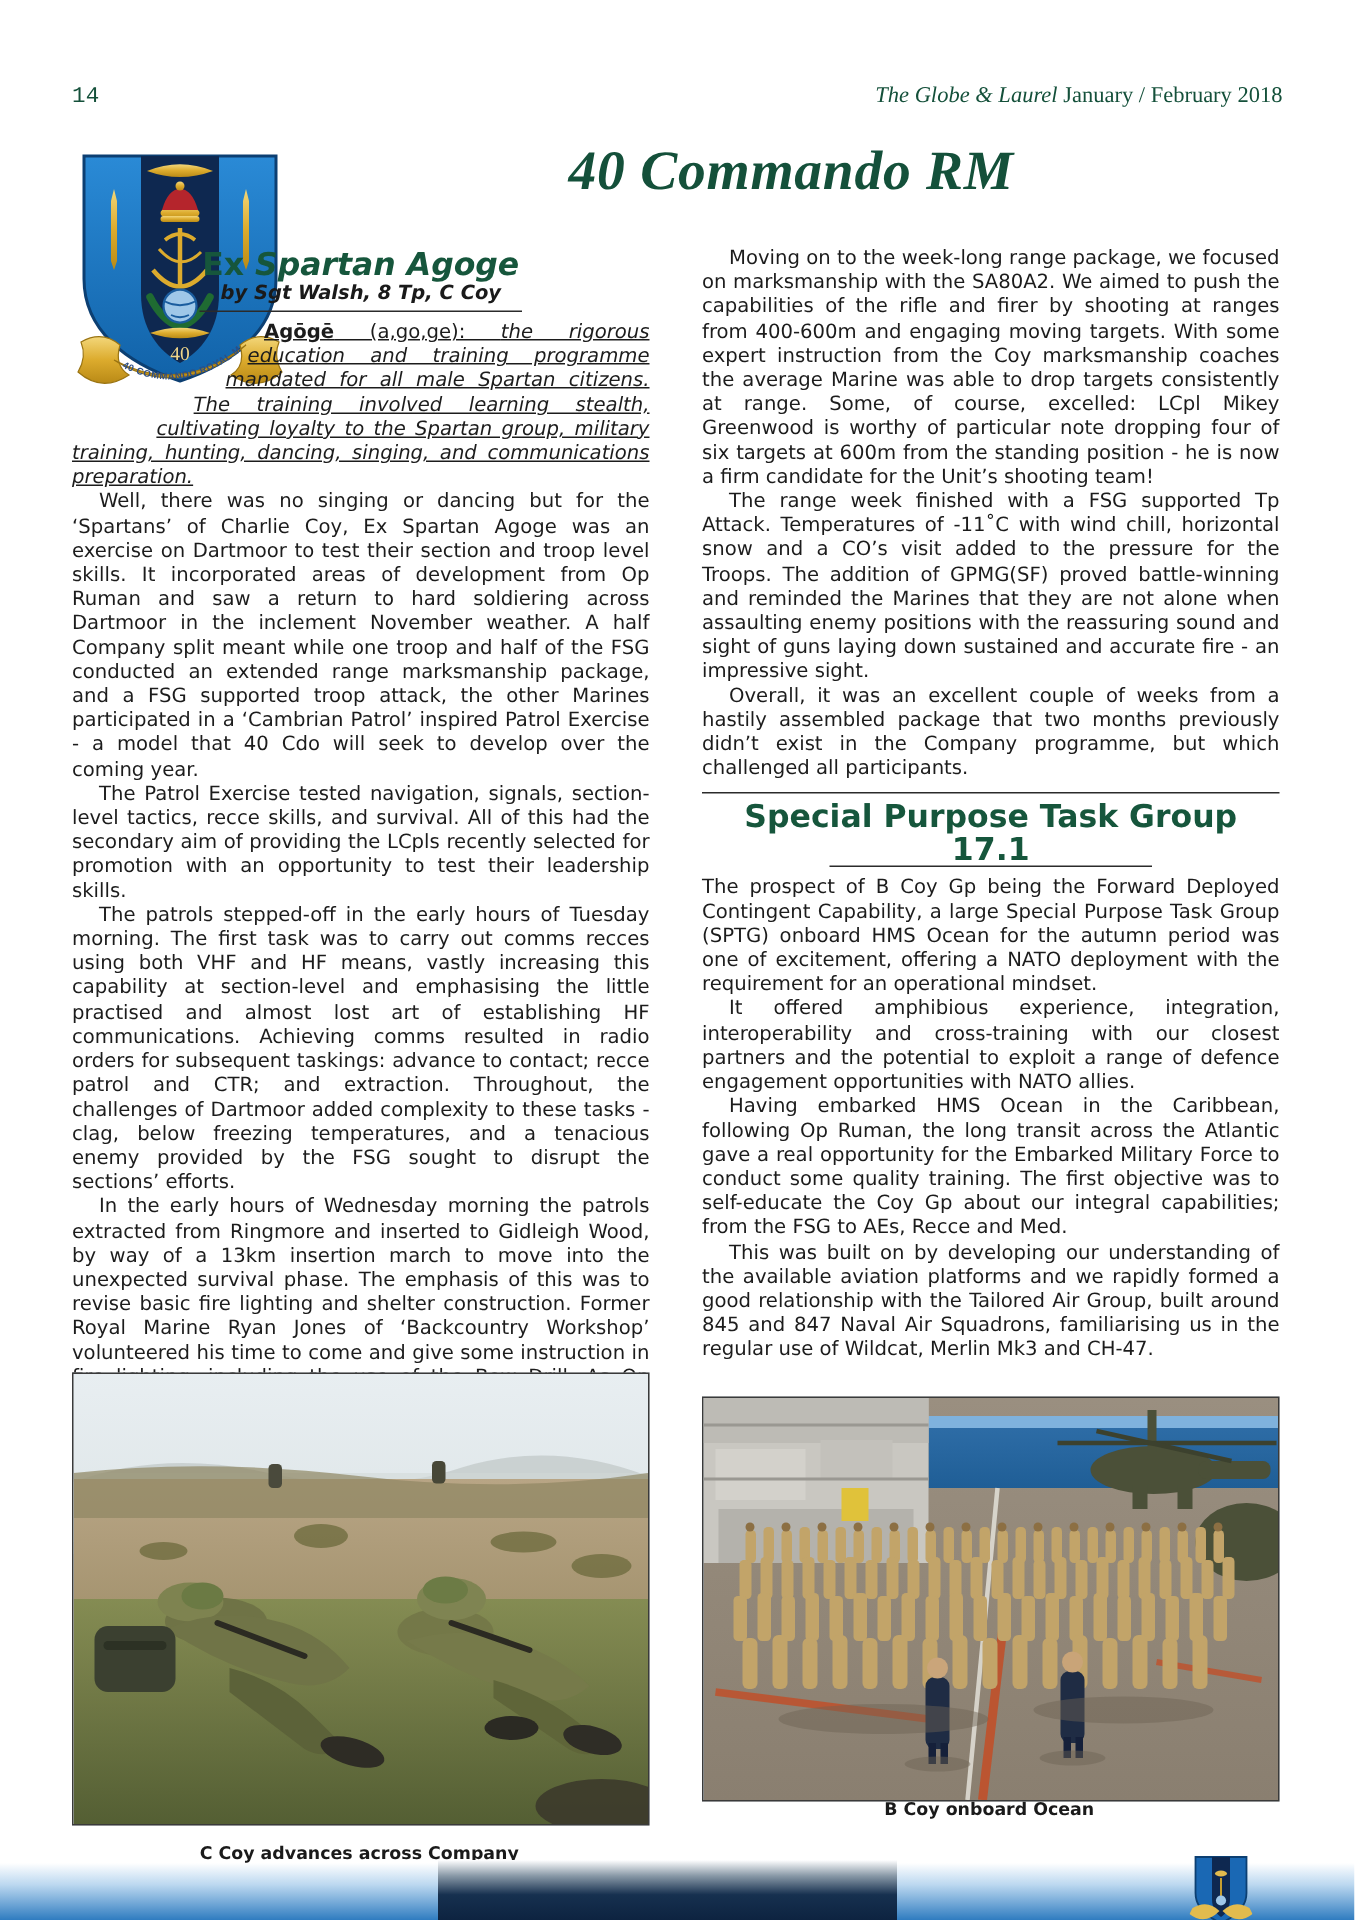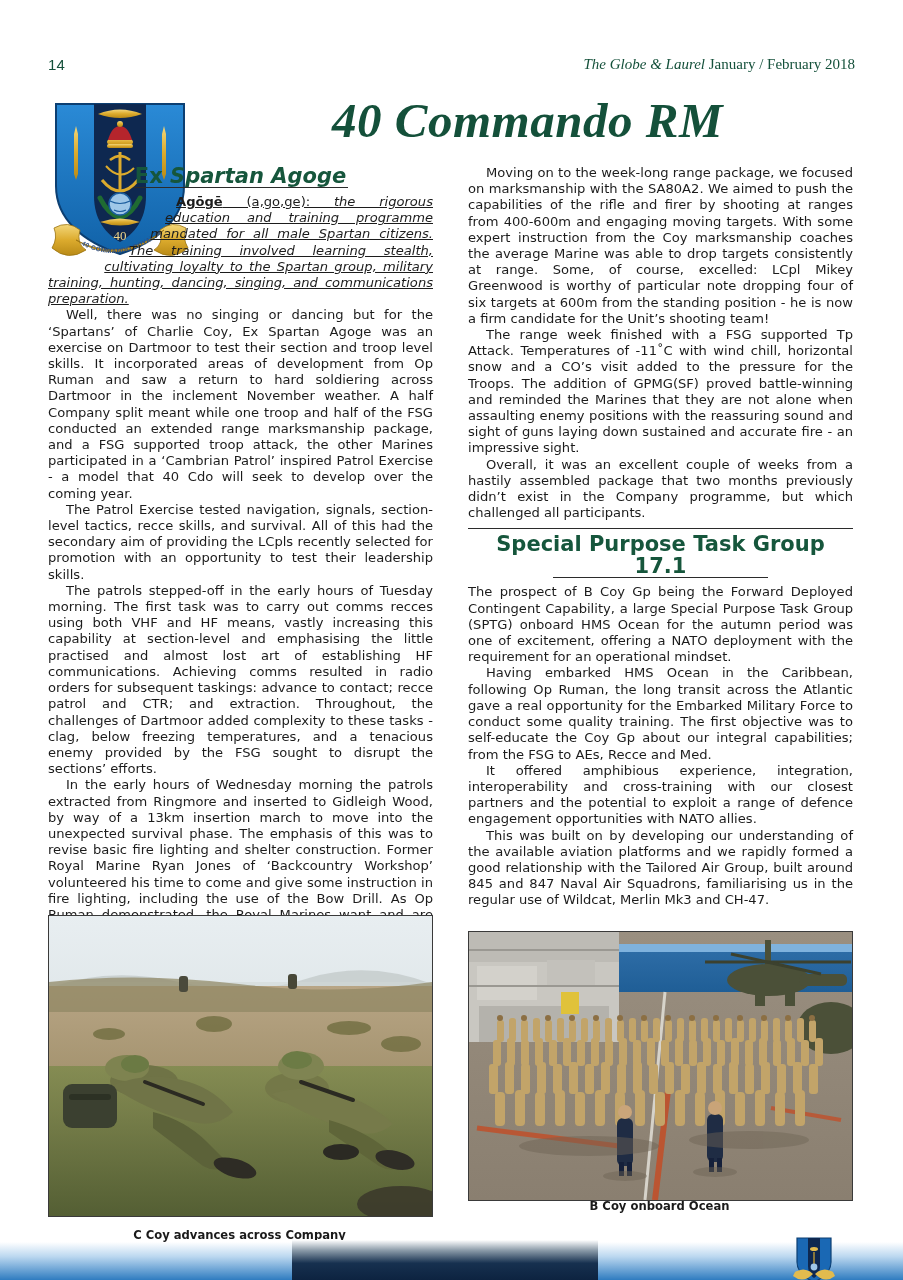--- a/index.html
+++ b/index.html
@@ -27,21 +27,21 @@
     position: absolute;
     top: 56px;
     left: 48px;
     right: 48px;
     height: 20px;
   }
   .folio {
     position: absolute;
     left: 0;
     top: 0;
-    font-family: Liberation Sans, sans-serif;
+    font-family: Liberation Mono, monospace;
     font-size: 15px;
     color: #14503a;
     letter-spacing: 0.2px;
   }
   .head-right {
     position: absolute;
     right: 0;
     top: 0;
     font-family: "Liberation Serif", serif;
     font-size: 15px;
@@ -59,21 +59,21 @@
   
   .masthead {
     position: absolute;
     top: 96px;
     left: 200px;
     right: 48px;
     text-align: center;
     font-family: "Liberation Serif", serif;
     font-style: italic;
     font-weight: bold;
-    font-size: 49px;
+    font-size: 37px;
     line-height: 1;
     color: #14503a;
     letter-spacing: 0.5px;
   }
 
   
   .crest {
     position: absolute;
     left: 50px;
     top: 100px;
@@ -268,20 +268,21 @@
       <text font-family="Liberation Sans, sans-serif" font-size="6.4" font-weight="bold" fill="#2d4f86" letter-spacing="0.4">
         <textPath href="#scrollpath" startOffset="4%">40 COMMANDO ROYAL MARINES</textPath>
       </text>
     </svg>
   </div>
 
   <div class="col col-left">
 
     <div class="article-head">
       <div class="article-title"><span>Ex </span><span class="ital">Spartan Agoge</span></div>
+      <div class="article-byline">by Sgt Walsh, 8 Tp, C Coy</div>
       <div class="rule-under"></div>
     </div>
 
     <p class="intro noindent">
       <span class="crest-float"></span><b>Agōgē</b><span class="rom"> (a,go,ge): </span><span>the rigorous education and training programme mandated for all male Spartan citizens. The training involved learning stealth, cultivating loyalty to the Spartan group, military training, hunting, dancing, singing, and communications preparation.</span>
     </p>
 
     <p><span>Well, there was no singing or dancing but for the ‘Spartans’ of Charlie Coy, Ex Spartan Agoge was an exercise on Dartmoor to test their section and troop level skills. It incorporated areas of development from Op Ruman and saw a return to hard soldiering across Dartmoor in the inclement November weather. A half Company split meant while one troop and half of the FSG conducted an extended range marksmanship package, and a FSG supported troop attack, the other Marines participated in a ‘Cambrian Patrol’ inspired Patrol Exercise - a model that 40 Cdo will seek to develop over the coming year.</span></p>
     <p><span>The Patrol Exercise tested navigation, signals, section-level tactics, recce skills, and survival. All of this had the secondary aim of providing the LCpls recently selected for promotion with an opportunity to test their leadership skills.</span></p>
     <p><span>The patrols stepped-off in the early hours of Tuesday morning. The first task was to carry out comms recces using both VHF and HF means, vastly increasing this capability at section-level and emphasising the little practised and almost lost art of establishing HF communications. Achieving comms resulted in radio orders for subsequent taskings: advance to contact; recce patrol and CTR; and extraction. Throughout, the challenges of Dartmoor added complexity to these tasks - clag, below freezing temperatures, and a tenacious enemy provided by the FSG sought to disrupt the sections’ efforts.</span></p>
@@ -293,22 +294,22 @@
     <p><span>The range week finished with a FSG supported Tp Attack. Temperatures of -11˚C with wind chill, horizontal snow and a CO’s visit added to the pressure for the Troops. The addition of GPMG(SF) proved battle-winning and reminded the Marines that they are not alone when assaulting enemy positions with the reassuring sound and sight of guns laying down sustained and accurate fire - an impressive sight.</span></p>
     <p><span>Overall, it was an excellent couple of weeks from a hastily assembled package that two months previously didn’t exist in the Company programme, but which challenged all participants.</span></p>
 
     <div class="rule-over"></div>
     <div class="article-head">
       <div class="article-title">Special Purpose Task Group 17.1</div>
       <div class="rule-under"></div>
     </div>
 
     <p class="noindent"><span>The prospect of B Coy Gp being the Forward Deployed Contingent Capability, a large Special Purpose Task Group (SPTG) onboard HMS Ocean for the autumn period was one of excitement, offering a NATO deployment with the requirement for an operational mindset.</span></p>
+    <p><span>It offered amphibious experience, integration, interoperability and cross-training with our closest partners and the potential to exploit a range of defence engagement opportunities with NATO allies.</span></p>
     <p><span>Having embarked HMS Ocean in the Caribbean, following Op Ruman, the long transit across the Atlantic gave a real opportunity for the Embarked Military Force to conduct some quality training. The first objective was to self-educate the Coy Gp about our integral capabilities; from the FSG to AEs, Recce and Med.</span></p>
-    <p><span>It offered amphibious experience, integration, interoperability and cross-training with our closest partners and the potential to exploit a range of defence engagement opportunities with NATO allies.</span></p>
     <p><span>This was built on by developing our understanding of the available aviation platforms and we rapidly formed a good relationship with the Tailored Air Group, built around 845 and 847 Naval Air Squadrons, familiarising us in the regular use of Wildcat, Merlin Mk3 and CH-47.</span></p>
   </div>
 
   <div class="photo-frame photo-left">
     <svg viewBox="0 0 383 300" preserveAspectRatio="none">
       <defs>
         <linearGradient id="sky" x1="0" y1="0" x2="0" y2="1">
           <stop offset="0" stop-color="#e8eef1"></stop>
           <stop offset="1" stop-color="#cdd7d8"></stop>
         </linearGradient>

